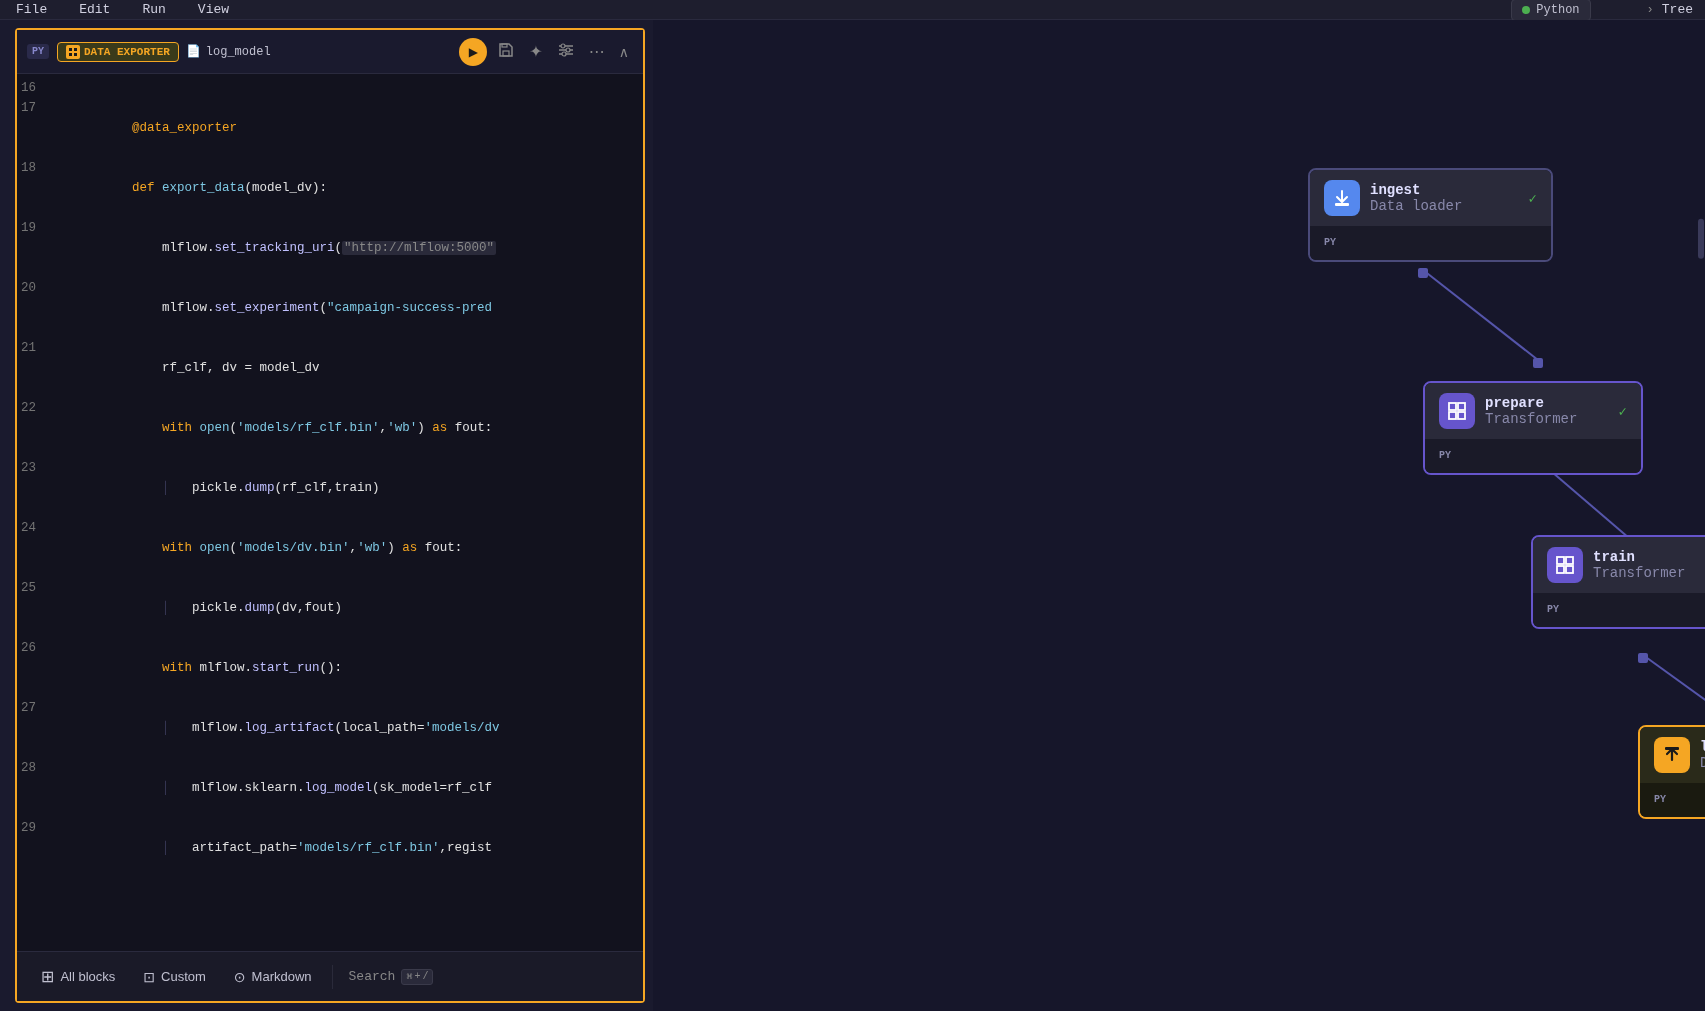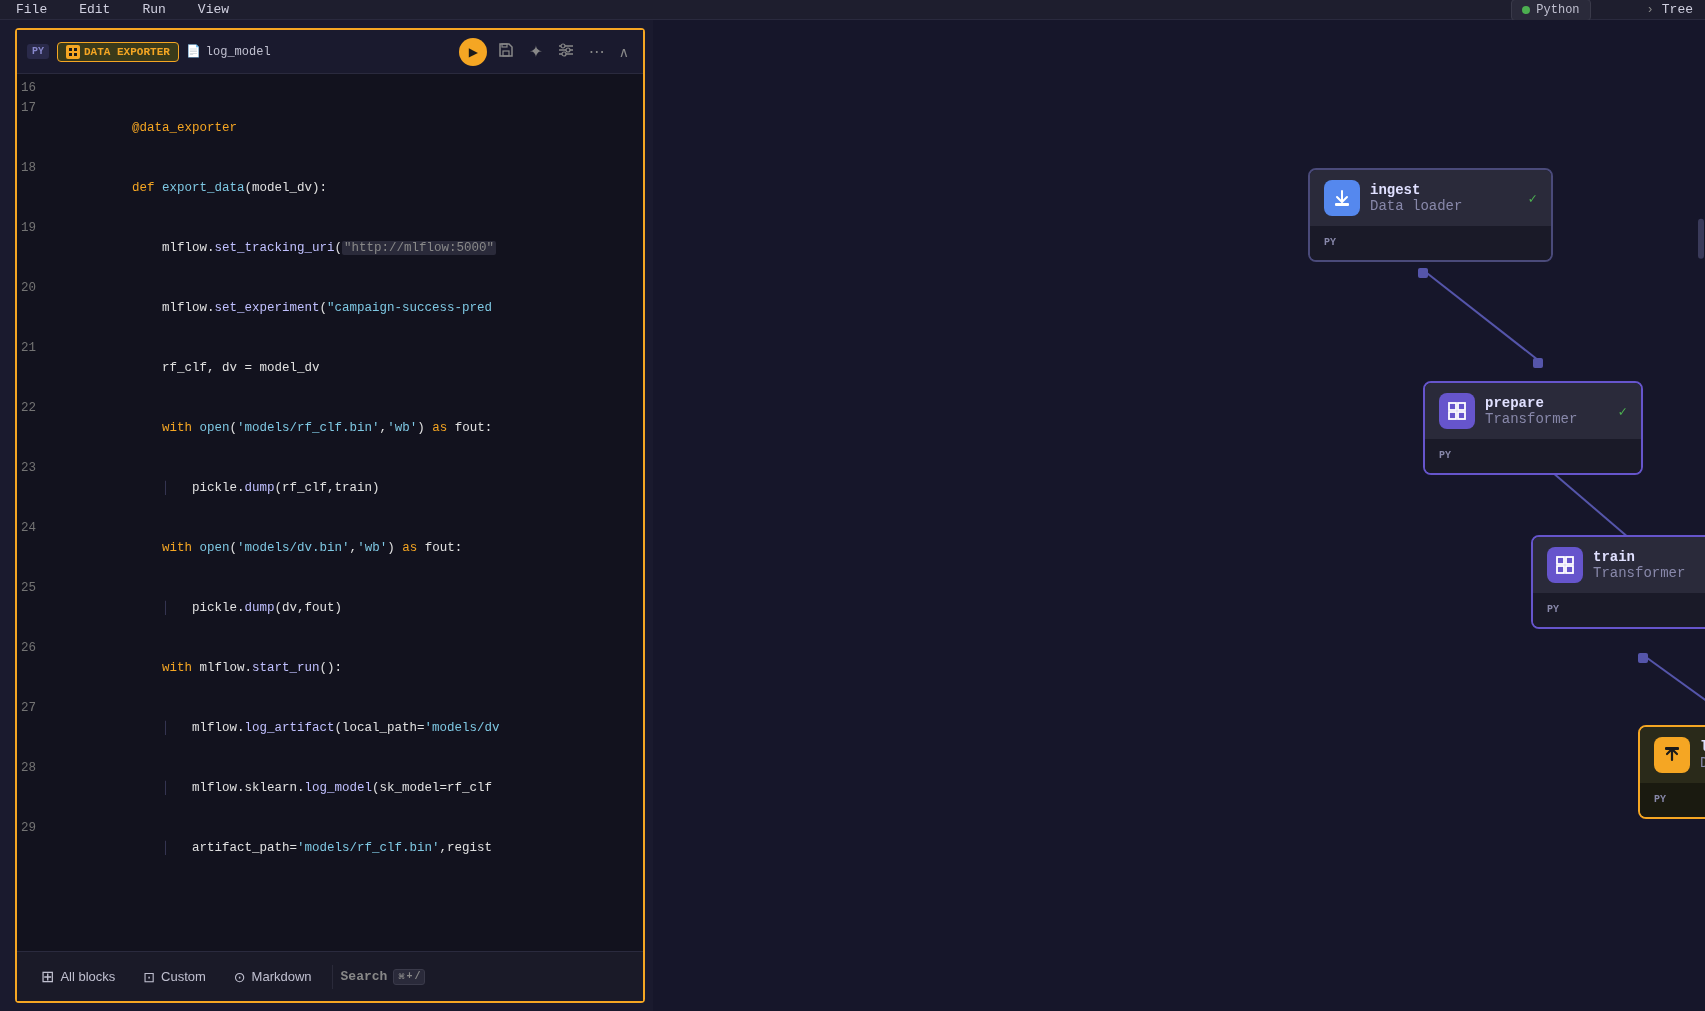--- a/index.html
+++ b/index.html
@@ -219,22 +219,21 @@
       height: 24px;
       background: #2a2a3a;
       margin: 0 4px;
     }
     .search-area {
       display: flex;
       align-items: center;
       gap: 6px;
       color: #888;
       font-size: 13px;
-      margin-left: 0;
-      font-weight: bold;
+      margin-left: 8px;
     }
     .kbd-shortcut {
       display: inline-flex;
       align-items: center;
       gap: 2px;
       background: #2a2a3a;
       border: 1px solid #3a3a4a;
       border-radius: 3px;
       padding: 1px 4px;
       font-size: 10px;

